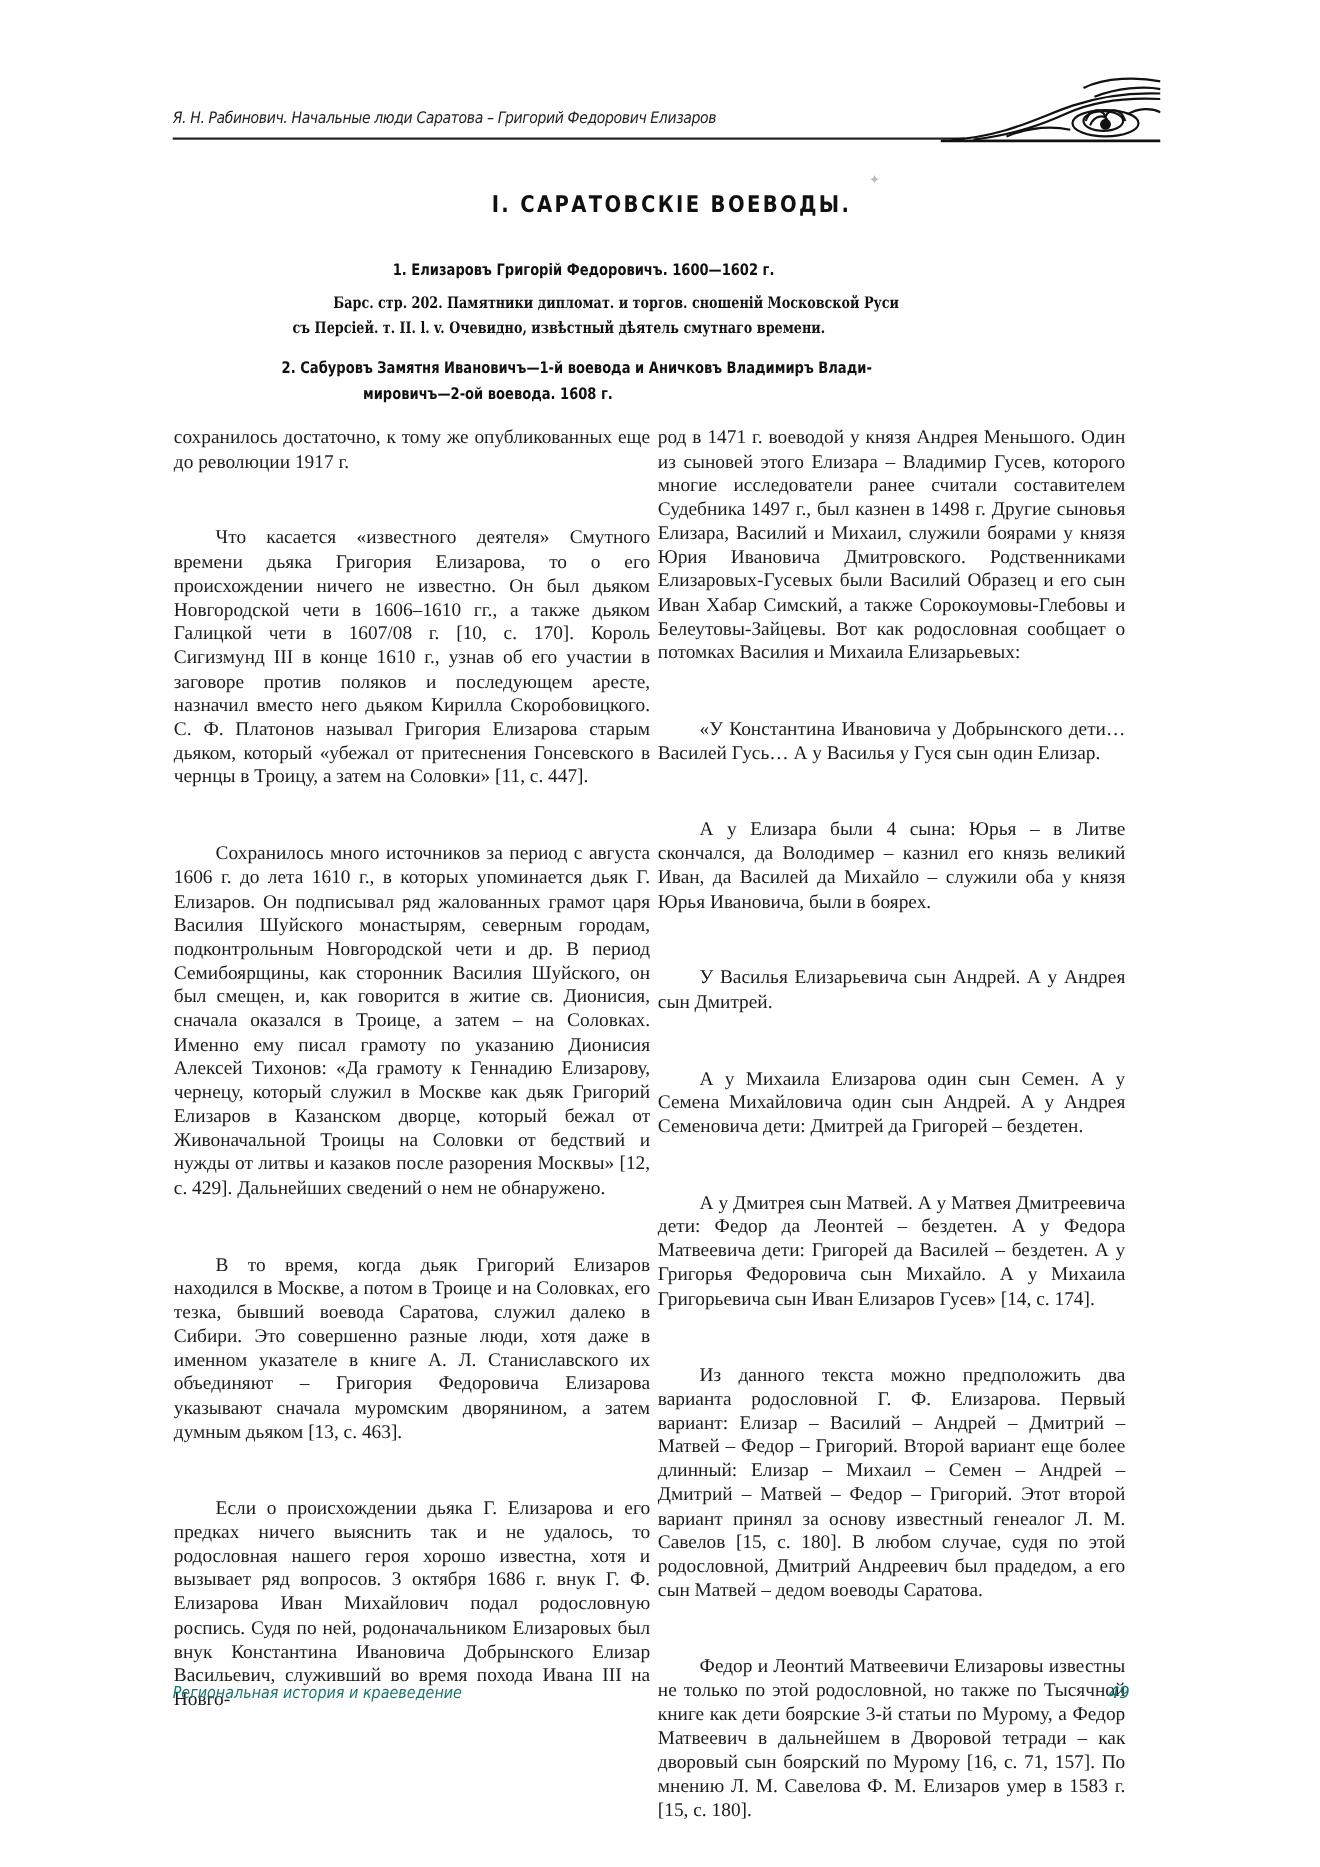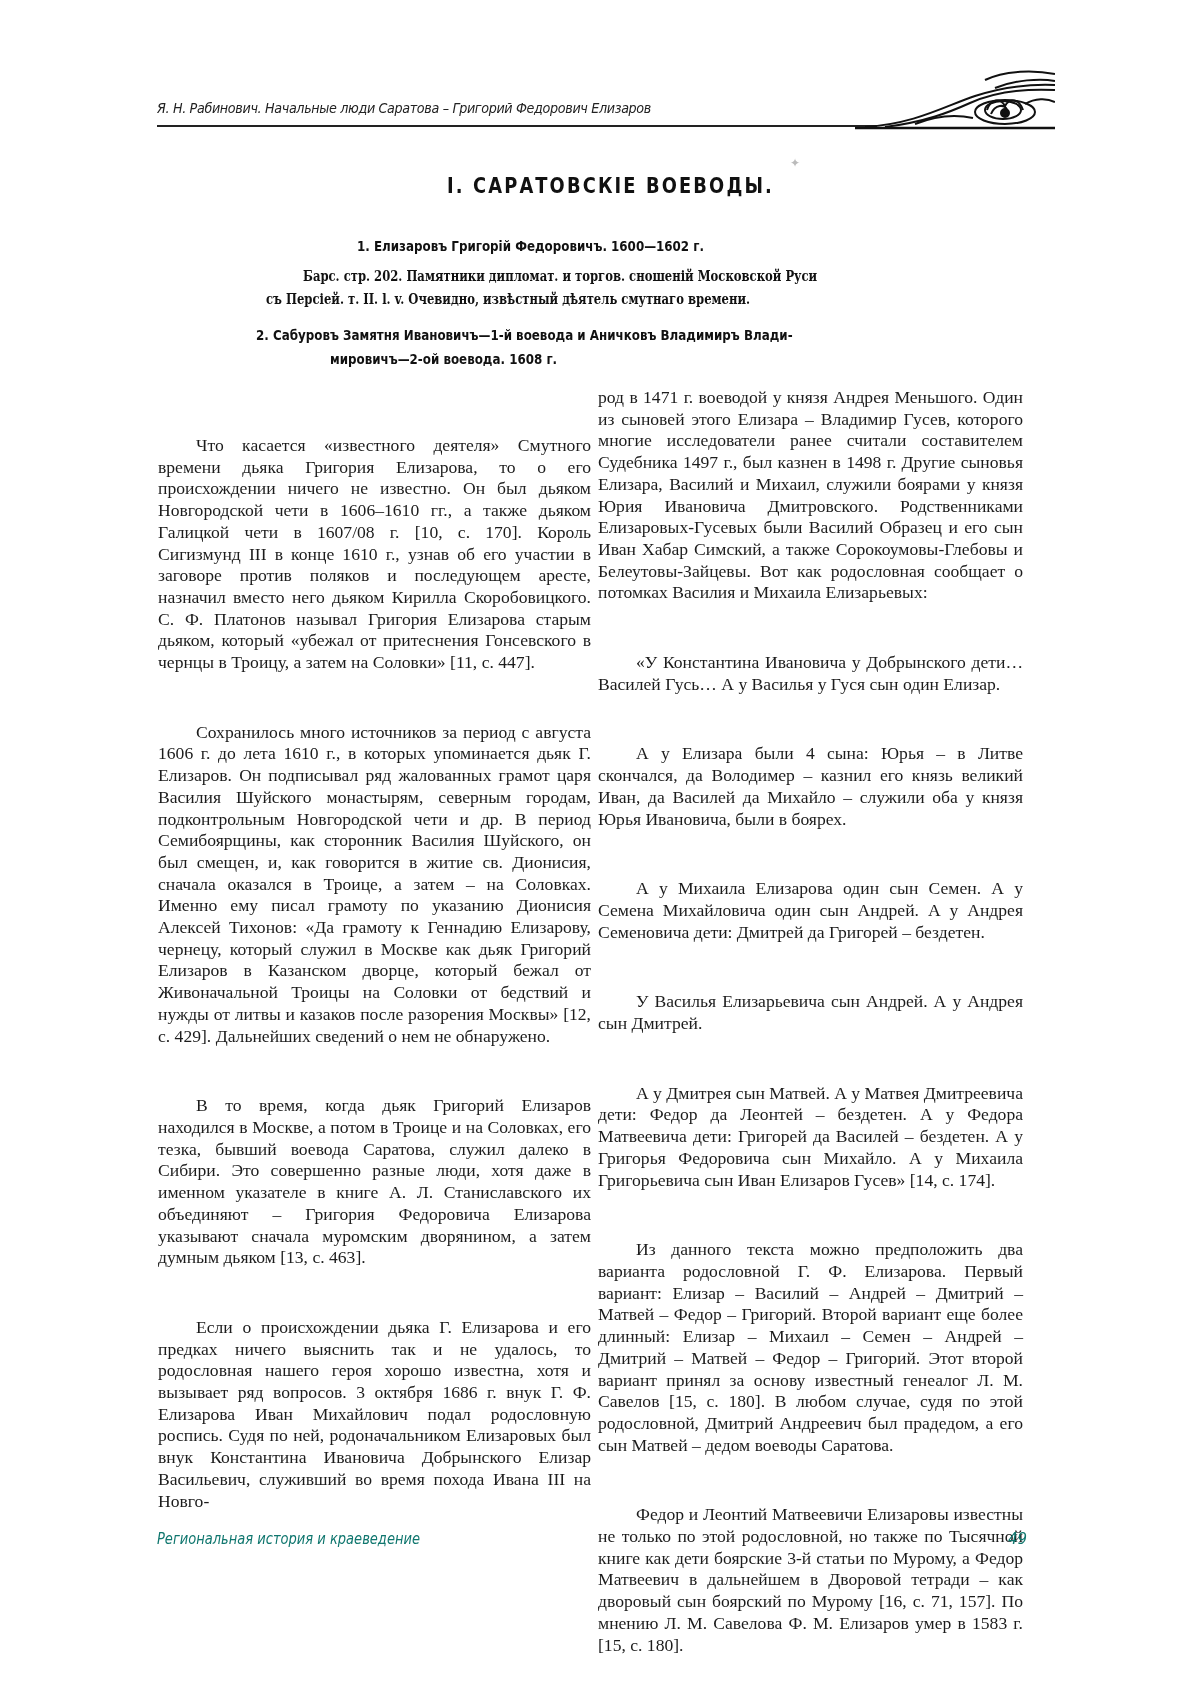--- a/index.html
+++ b/index.html
@@ -59,32 +59,33 @@
   <span class="speck">✦</span>
   <div class="scan-title">I. САРАТОВСКIЕ ВОЕВОДЫ.</div>
   <div class="scan-line scan-l1">1. Елизаровъ Григорiй Федоровичъ. 1600—1602 г.</div>
   <div class="scan-line scan-l2">Барс. стр. 202. Памятники дипломат. и торгов. сношенiй Московской Руси</div>
   <div class="scan-line scan-l3">съ Персiей. т. II. l. v. Очевидно, извѣстный дѣятель смутнаго времени.</div>
   <div class="scan-line scan-l4">2. Сабуровъ Замятня  Ивановичъ—1-й воевода и Аничковъ Владимиръ Влади-</div>
   <div class="scan-line scan-l5">мировичъ—2-ой воевода. 1608 г.</div>
 </div>
 
 <div class="col col-left">
+  <p>сохранилось достаточно, к тому же опубликованных еще до революции 1917 г.</p>
   <p class="indent"><span>Что касается «известного деятеля» Смутного времени дьяка Григория Елизарова, то о его происхождении ничего не известно. Он был дьяком Новгородской чети в 1606–1610 гг., а также дьяком Галицкой чети в 1607/08 г. [10, с. 170]. Король Сигизмунд III в конце 1610 г., узнав об его участии в заговоре против поляков и последующем аресте, назначил вместо него дьяком Кирилла Скоробовицкого. С. Ф. Платонов называл Григория Елизарова старым дьяком, который </span><span class="it">«убежал от притеснения Гонсевского в чернцы в Троицу, а затем на Соловки»</span><span> [11, с. 447].</span></p>
   <p class="indent"><span>Сохранилось много источников за период с августа 1606 г. до лета 1610 г., в которых упоминается дьяк Г. Елизаров. Он подписывал ряд жалованных грамот царя Василия Шуйского монастырям, северным городам, подконтрольным Новгородской чети и др. В период Семибоярщины, как сторонник Василия Шуйского, он был смещен, и, как говорится в житие св. Дионисия, сначала оказался в Троице, а затем – на Соловках. Именно ему писал грамоту по указанию Дионисия Алексей Тихонов: </span><span class="it">«Да грамоту к Геннадию Елизарову, чернецу, который служил в Москве как дьяк Григорий Елизаров в Казанском дворце, который бежал от Живоначальной Троицы на Соловки от бедствий и нужды от литвы и казаков после разорения Москвы»</span><span> [12, с. 429]. Дальнейших сведений о нем не обнаружено.</span></p>
   <p class="indent">В то время, когда дьяк Григорий Елизаров находился в Москве, а потом в Троице и на Соловках, его тезка, бывший воевода Саратова, служил далеко в Сибири. Это совершенно разные люди, хотя даже в именном указателе в книге А. Л. Станиславского их объединяют – Григория Федоровича Елизарова указывают сначала муромским дворянином, а затем думным дьяком [13, с. 463].</p>
   <p class="indent">Если о происхождении дьяка Г. Елизарова и его предках ничего выяснить так и не удалось, то родословная нашего героя хорошо известна, хотя и вызывает ряд вопросов. 3 октября 1686 г. внук Г. Ф. Елизарова Иван Михайлович подал родословную роспись. Судя по ней, родоначальником Елизаровых был внук Константина Ивановича Добрынского Елизар Васильевич, служивший во время похода Ивана III на Новго-</p>
 </div>
 
 <div class="col col-right">
   <p>род в 1471 г. воеводой у князя Андрея Меньшого. Один из сыновей этого Елизара – Владимир Гусев, которого многие исследователи ранее считали составителем Судебника 1497 г., был казнен в 1498 г. Другие сыновья Елизара, Василий и Михаил, служили боярами у князя Юрия Ивановича Дмитровского. Родственниками Елизаровых-Гусевых были Василий Образец и его сын Иван Хабар Симский, а также Сорокоумовы-Глебовы и Белеутовы-Зайцевы. Вот как родословная сообщает о потомках Василия и Михаила Елизарьевых:</p>
   <p class="indent it">«У Константина Ивановича у Добрынского дети… Василей Гусь… А у Василья у Гуся сын один Елизар.</p>
   <p class="indent it">А у Елизара были 4 сына: Юрья – в Литве скончался, да Володимер – казнил его князь великий Иван, да Василей да Михайло – служили оба у князя Юрья Ивановича, были в боярех.</p>
+  <p class="indent it">У Василья Елизарьевича сын Андрей. А у Андрея сын Дмитрей.</p>
   <p class="indent it">А у Михаила Елизарова один сын Семен. А у Семена Михайловича один сын Андрей. А у Андрея Семеновича дети: Дмитрей да Григорей – бездетен.</p>
-  <p class="indent it">У Василья Елизарьевича сын Андрей. А у Андрея сын Дмитрей.</p>
   <p class="indent"><span class="it">А у Дмитрея сын Матвей. А у Матвея Дмитреевича дети: Федор да Леонтей – бездетен. А у Федора Матвеевича дети: Григорей да Василей – бездетен. А у Григорья Федоровича сын Михайло. А у Михаила Григорьевича сын Иван Елизаров Гусев»</span><span> [14, с. 174].</span></p>
   <p class="indent">Из данного текста можно предположить два варианта родословной Г. Ф. Елизарова. Первый вариант: Елизар – Василий – Андрей – Дмитрий – Матвей – Федор – Григорий. Второй вариант еще более длинный: Елизар – Михаил – Семен – Андрей – Дмитрий – Матвей – Федор – Григорий. Этот второй вариант принял за основу известный генеалог Л. М. Савелов [15, с. 180]. В любом случае, судя по этой родословной, Дмитрий Андреевич был прадедом, а его сын Матвей – дедом воеводы Саратова.</p>
   <p class="indent">Федор и Леонтий Матвеевичи Елизаровы известны не только по этой родословной, но также по Тысячной книге как дети боярские 3-й статьи по Мурому, а Федор Матвеевич в дальнейшем в Дворовой тетради – как дворовый сын боярский по Мурому [16, с. 71, 157]. По мнению Л. М. Савелова Ф. М. Елизаров умер в 1583 г. [15, с. 180].</p>
 </div>
 
 <div class="footer">
   <span class="footer-journal">Региональная история и краеведение</span>
   <span class="footer-page">49</span>
 </div>
 

